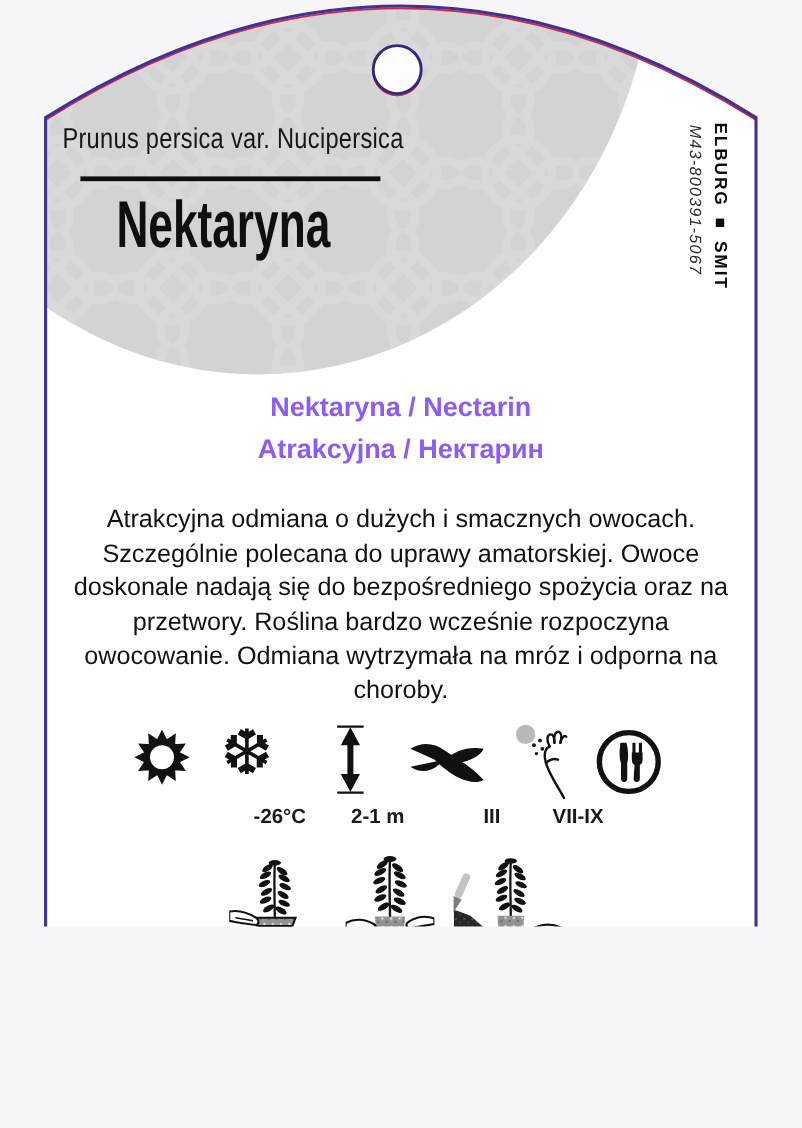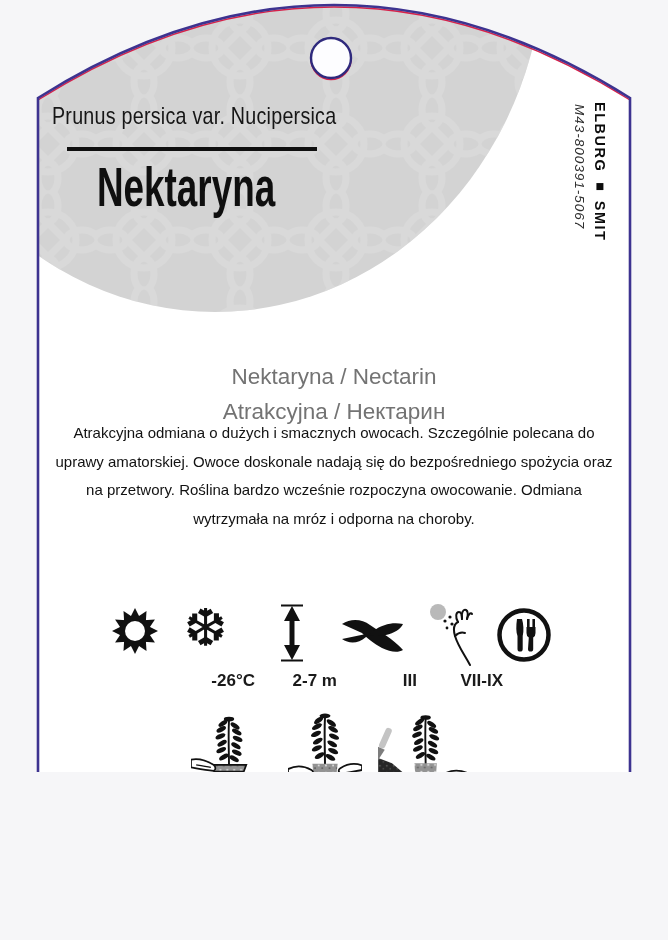--- a/index.html
+++ b/index.html
@@ -5,23 +5,23 @@
   html,body{margin:0;padding:0;background:#f6f6f8;}
   #stage{position:relative;width:668px;height:772px;overflow:hidden;
          font-family:"Liberation Sans",sans-serif;color:#111;}
   .abs{position:absolute;}
   svg{display:block;}
   .botanical{font-size:24px;letter-spacing:.3px;color:#161616;
     transform:scaleX(.82);transform-origin:left top;white-space:nowrap;}
   .cultivar{font-size:55px;font-weight:bold;color:#0f0f0f;
     transform:scaleX(.67);transform-origin:left top;white-space:nowrap;line-height:1;}
   .rule{background:#0f0f0f;height:3.5px;}
-  .names{width:668px;text-align:center;font-size:22.5px;font-weight:normal;
-    line-height:35px;color:#737373;margin-top:37px;}
-  .desc{width:572px;text-align:center;font-size:15px;line-height:28.5px;color:#121212;}
+  .names{width:668px;text-align:center;font-size:22.5px;font-weight:bold;
+    line-height:35px;color:#8b5cf6;}
+  .desc{width:572px;text-align:center;font-size:21px;line-height:28.5px;color:#121212;}
   .icon-label{width:90px;text-align:right;font-size:17px;font-weight:bold;color:#1a1a1a;}
   .vtext{writing-mode:vertical-rl;text-orientation:mixed;white-space:nowrap;}
   .producer{font-size:14.5px;font-weight:bold;letter-spacing:1.5px;color:#0c0c0c;}
   .prodcode{font-size:13.5px;font-style:italic;letter-spacing:1px;color:#2e2e2e;}
   .snowflake{font-family:"DejaVu Sans",sans-serif;font-size:52px;line-height:52px;color:#111;}
 </style>
 </head>
 <body>
 
 <div id="stage">
@@ -167,21 +167,21 @@
     <circle cx="28" cy="28" r="24.5" fill="none" stroke="#111" stroke-width="4.5"></circle>
     <g fill="#111">
       <path d="M21,12 C20,19 20,25 21.5,29 L21.5,42 a2.6,2.6 0 0 0 5.2,0 L26.7,29 C28,24 27.5,17 26,12 Z"></path>
       <path d="M31,12 h2.6 v9 h-2.6 Z"></path>
       <path d="M36.4,12 h2.6 v9 h-2.6 Z"></path>
       <path d="M30.5,20 h9 v6 q0,3.4 -2.3,4.6 L37.2,42 a2.6,2.6 0 0 1 -5.2,0 L32.8,30.6 q-2.3,-1.2 -2.3,-4.6 Z"></path>
     </g>
   </svg>
 
   <div class="abs icon-label" style="left:165px;top:671px">-26°C</div>
-  <div class="abs icon-label" style="left:247px;top:671px">2-7 m</div>
+  <div class="abs icon-label" style="left:247px;top:671px">2-1 m</div>
   <div class="abs icon-label" style="left:327px;top:671px">III</div>
   <div class="abs icon-label" style="left:413px;top:671px">VII-IX</div>
 
   <svg class="abs" style="left:191px;top:713px" width="76" height="114" viewBox="0 0 88 132">
     <use href="#plantlet" transform="translate(24,4)"></use>
     <path d="M12,70 L80,70 L71,124 L21,124 Z" fill="#dcdcdc"></path>
     <path d="M12,70 L21,124 L71,124 L80,70" fill="none" stroke="#111" stroke-width="5"></path>
     <path d="M29,68 L59,68 L55,96 L33,96 Z" fill="#fff" stroke="#111" stroke-width="2"></path>
     <path d="M24,60 L64,60 L61,68 L27,68 Z" fill="url(#spk)" stroke="#111" stroke-width="2"></path>
     <path d="M0,54 C10,52 18,55 26,60 C29,62 29,66 26,67 C16,66 6,64 0,63 Z" fill="#fff" stroke="#111" stroke-width="2"></path>

